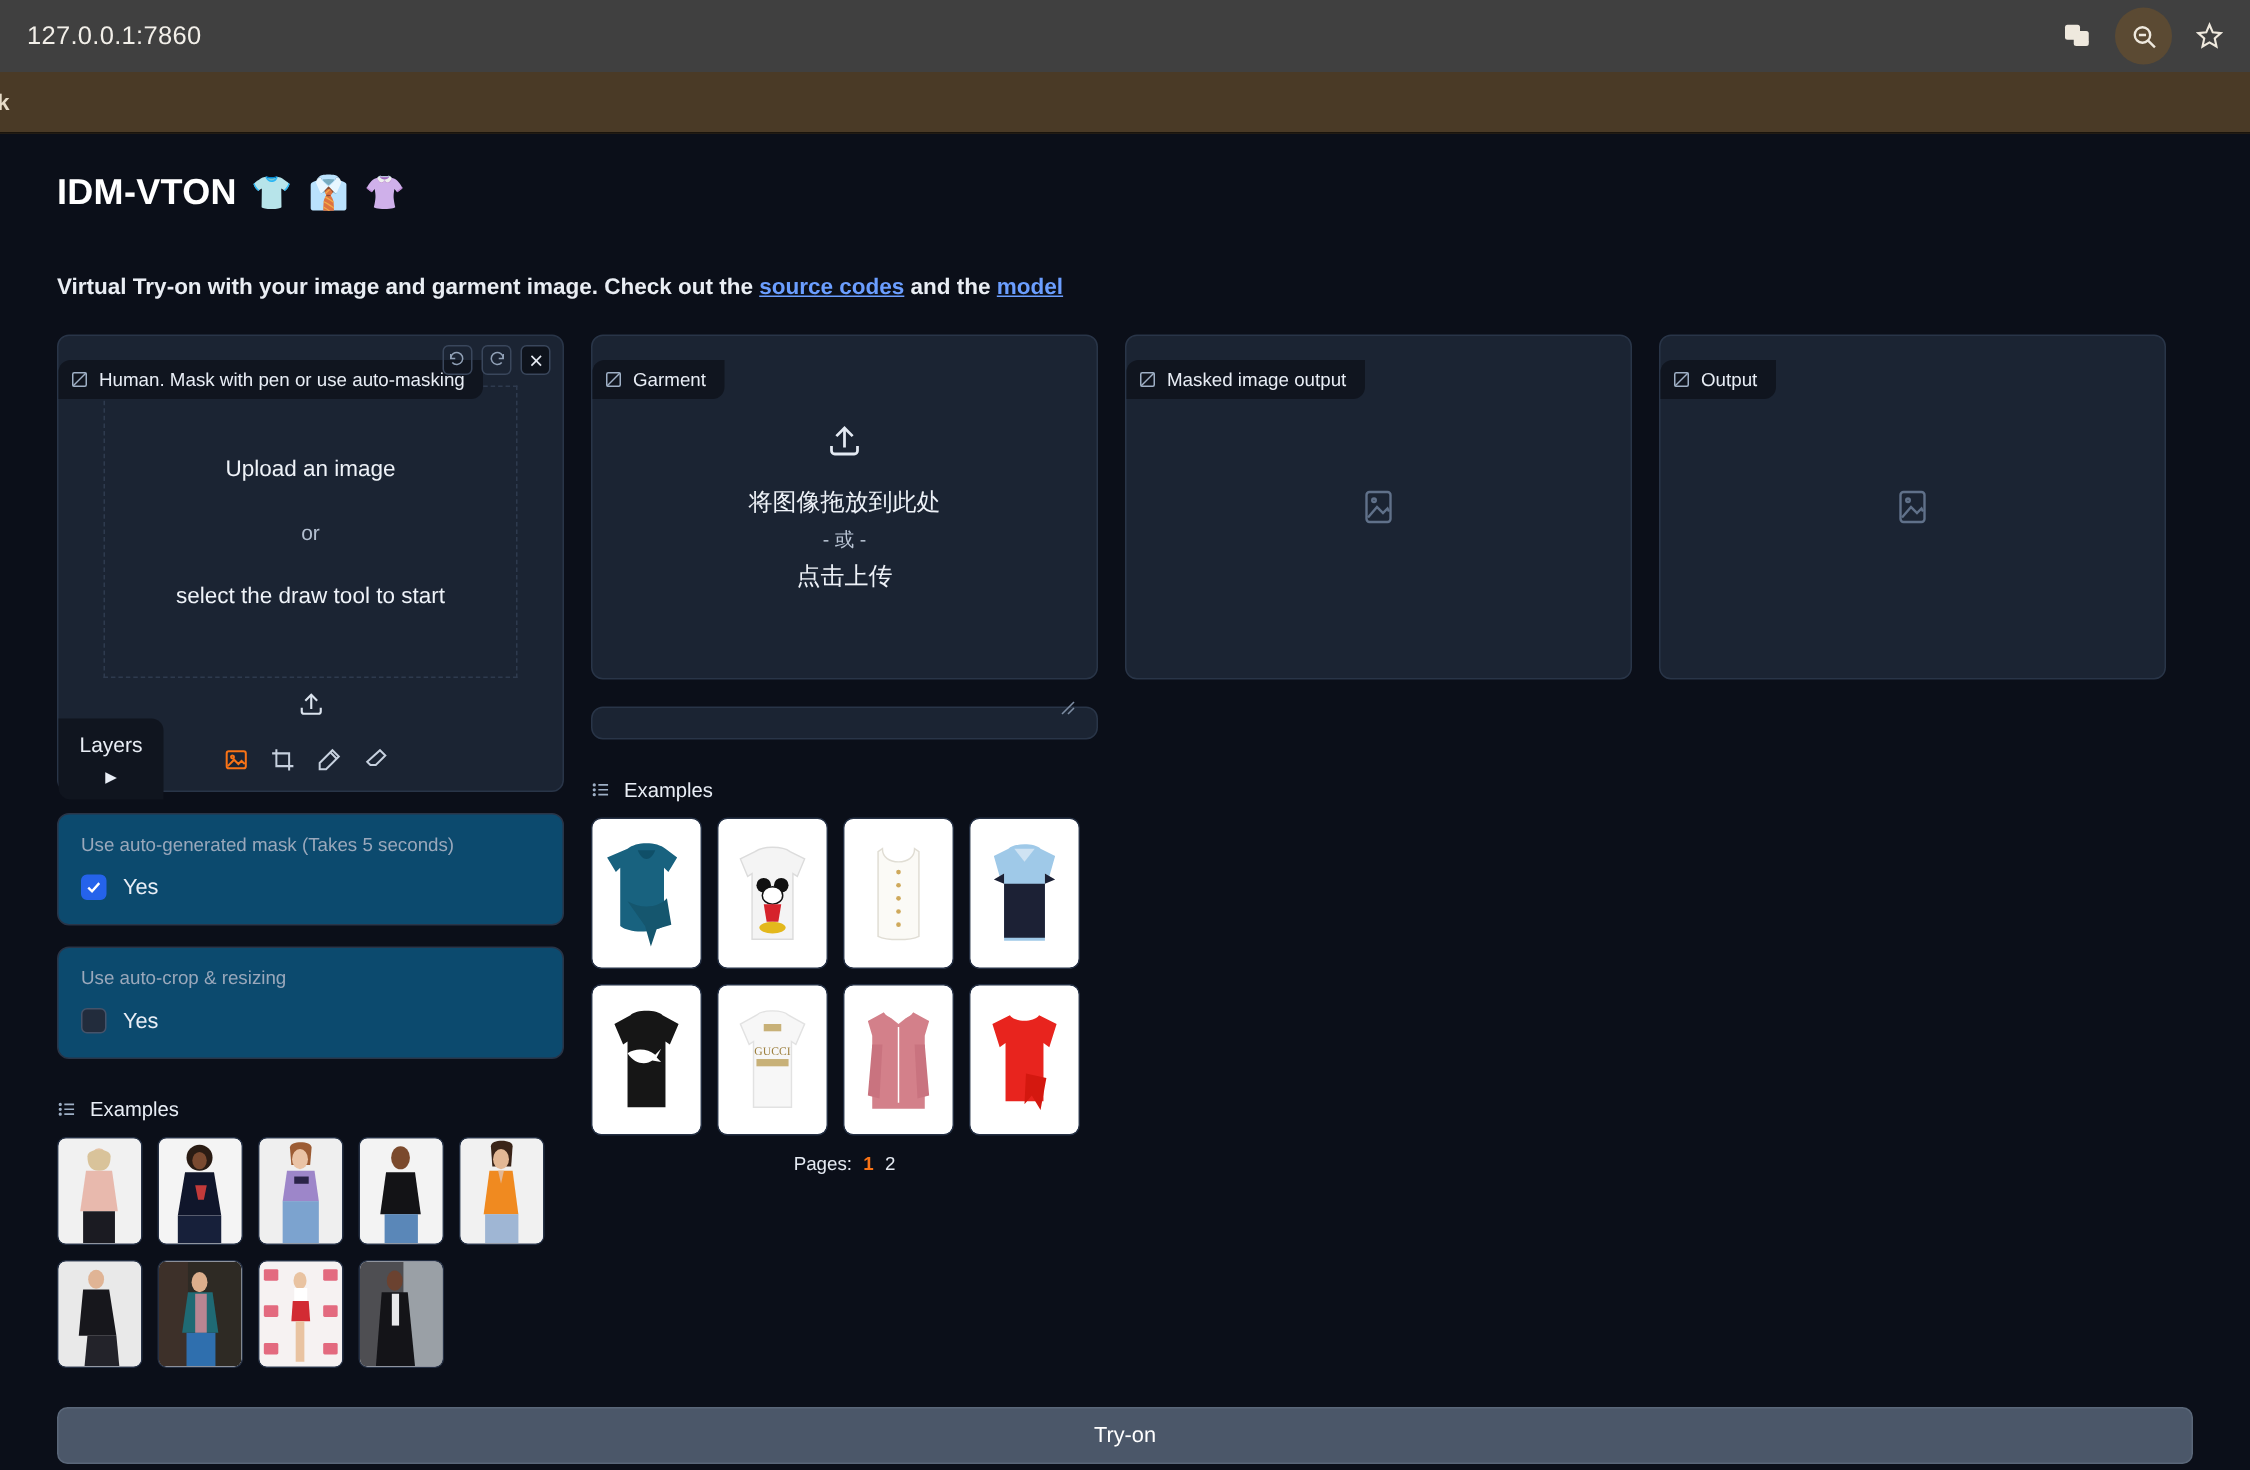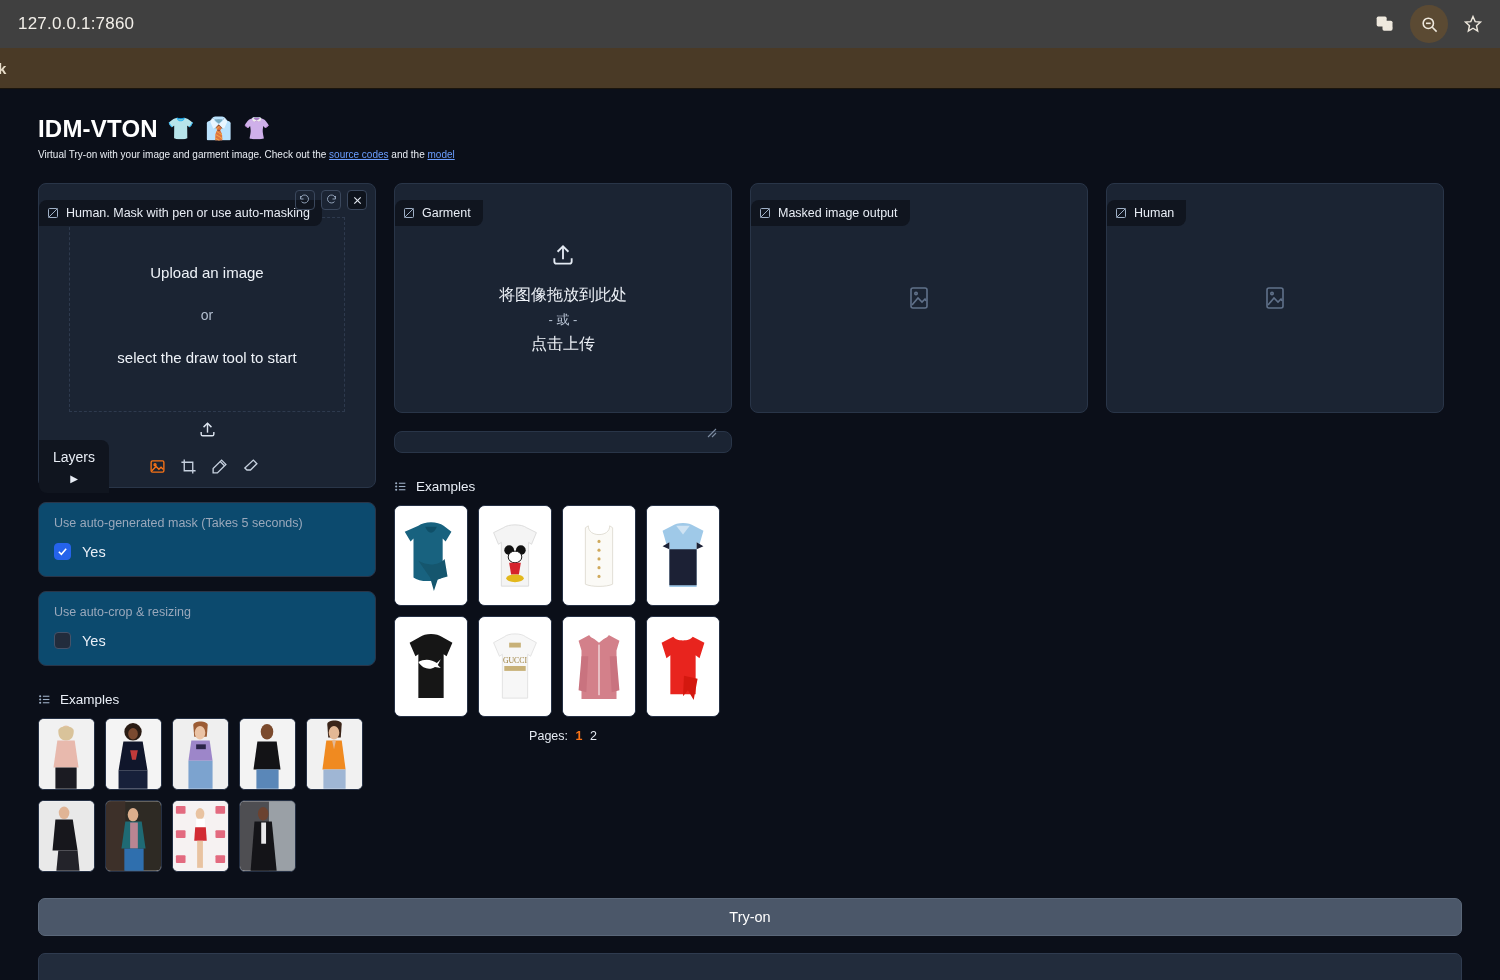--- a/index.html
+++ b/index.html
@@ -50,21 +50,21 @@
     padding: 26px 38px 0 38px;
     width: 100%;
   }
   .app-title {
     font-size: 24px; font-weight: 700; color: #fff;
     display: flex; align-items: center; gap: 10px;
     letter-spacing: .2px;
   }
   .emoji { font-size: 22px; line-height: 1; }
   .app-desc {
-    margin-top: 6px; font-size: 10px; color: #e9edf3;
+    margin-top: 40px; font-size: 15px; color: #e9edf3; font-weight: bold;
   }
   .app-desc a { color: #6b9eff; text-decoration: underline; }
 
   
   .columns {
     display: flex; gap: 18px;
     margin-top: 23px;
   }
   .col-human { width: 338px; flex: none; }
   .col-garment { width: 338px; flex: none; }
@@ -688,21 +688,21 @@
 
     <div class="col-output">
       <div class="panel out-panel">
         <div class="panel-label">
           <span class="ico">
             <svg width="12" height="12" viewBox="0 0 24 24" fill="none" stroke="currentColor" stroke-width="2">
               <rect x="3" y="3" width="18" height="18" rx="2"></rect>
                 <line x1="3" y1="21" x2="21" y2="3"></line>
             </svg>
           </span>
-          <span>Human</span>
+          <span>Output</span>
         </div>
         <div class="out-placeholder">
           <svg width="24" height="26" viewBox="0 0 24 24" fill="none" stroke="currentColor" stroke-width="1.6">
             <rect x="4" y="2" width="16" height="20" rx="2"></rect>
               <circle cx="9" cy="7.5" r="1.2"></circle>
               <polyline points="5,19 11,12 15,16 18,13 19,15"></polyline>
           </svg>
         </div>
       </div>
     </div>

